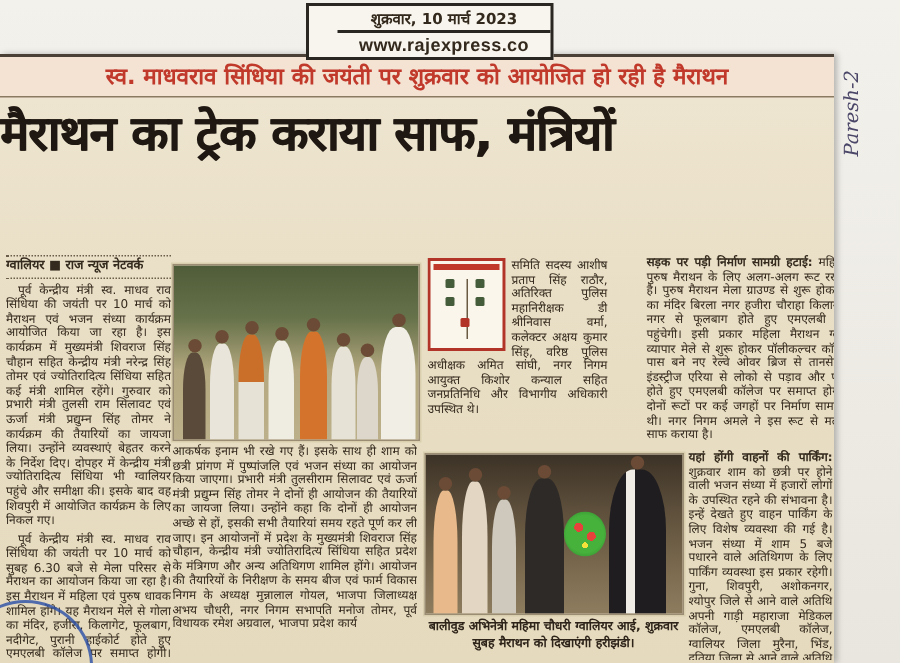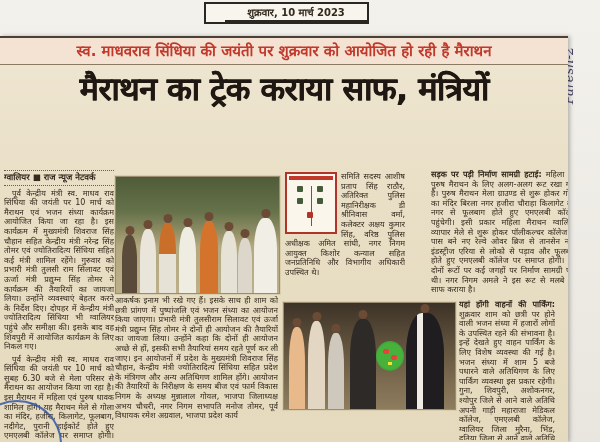--- a/index.html
+++ b/index.html
@@ -7,25 +7,25 @@
        font-family:"DejaVu Sans",sans-serif;color:#33291c;}
   .page{position:relative;width:600px;height:442px;background:linear-gradient(180deg,#f3f1ec 0%,#e9e6df 100%);}
   
   .masthead{position:absolute;left:204px;top:2px;width:142px;background:#f8f5ee;
             border:2px solid #2a2722;text-align:center;z-index:5;padding-left:19px;}
   .masthead .row1{font-size:10px;font-weight:bold;padding:1px 2px;border-bottom:2px solid #2a2722;}
   .masthead .row2{font-size:12px;font-weight:bold;letter-spacing:.3px;padding:1px 2px;font-family:"Liberation Sans",sans-serif;}
   
   .clip{position:absolute;left:0;top:36px;width:556px;height:406px;overflow:hidden;
         background:linear-gradient(180deg,#efe6d2 0%,#e9dfc6 40%,#e5dabd 100%);
-        box-shadow:2px 0 4px rgba(0,0,0,.25);padding-left:12px;}
+        box-shadow:2px 0 4px rgba(0,0,0,.25);}
   .strap{position:absolute;left:0;top:0;width:100%;height:26px;line-height:26px;
          background:#f4e3d3;border-top:2px solid #4a4036;border-bottom:1px solid #8a7a62;
          color:#c0392b;font-weight:bold;font-size:15px;text-align:center;white-space:nowrap;}
-  .headline{position:absolute;left:0;top:28px;width:100%;text-align:center;color:#1f1812;
+  .headline{position:absolute;left:0;top:28px;width:100%;color:#1f1812;
             font-weight:bold;font-size:32px;line-height:51px;letter-spacing:-.5px;
             text-shadow:.6px 0 0 #1f1812;}
   .txt{font-size:8px;line-height:9.6px;text-align:justify;overflow:hidden;position:absolute;color:#342a1d;}
   .byline{font-weight:bold;font-size:8.5px;text-align:left;border-top:1px dotted #6b5d49;
           border-bottom:1px dotted #6b5d49;padding:2px 0;margin-bottom:3px;}
   .lead{font-weight:bold;}
   p{margin:0 0 3px 0;text-indent:8px;}
   
   .photo{position:absolute;overflow:hidden;border:1px solid #9a8d74;box-shadow:0 0 0 1px #d9cfae;}
   .photo-center{left:115px;top:140px;width:163px;height:116px;
@@ -57,20 +57,21 @@
   .left-mark{position:absolute;left:1px;top:72px;font-family:"DejaVu Serif",serif;font-style:italic;
              font-size:11px;color:#55607a;}
 </style>
 </head>
 <body>
 
 <div class="page">
 
   <div class="masthead">
     <div class="row1">शुक्रवार, 10 मार्च 2023</div>
+    <div class="row2">www.rajexpress.co</div>
   </div>
 
   <div class="left-mark">ℓ</div>
   <div class="margin-note">Paresh-2</div>
 
   <div class="clip">
 
     <div class="strap">स्व. माधवराव सिंधिया की जयंती पर शुक्रवार को आयोजित हो रही है मैराथन</div>
 
     <div class="headline">
@@ -123,16 +124,17 @@
 
     <div class="photo photo-bottom">
       <div class="fig" style="left:5px;width:16px;height:82px;background:#e8b98a;"></div>
       <div class="fig" style="left:24px;width:17px;height:88px;background:#e3d7c4;"></div>
       <div class="fig" style="left:44px;width:16px;height:76px;background:#cfc9bd;"></div>
       <div class="fig" style="left:66px;width:26px;height:90px;background:#2e2a28;"></div>
       <div class="bouquet" style="left:92px;top:38px;width:28px;height:30px;"></div>
       <div class="fig" style="left:122px;width:38px;height:96px;background:linear-gradient(90deg,#1f1d20 0 30%,#efece6 30% 45%,#1f1d20 45%);"></div>
     </div>
 
+    <div class="caption">बालीवुड अभिनेत्री महिमा चौधरी ग्वालियर आई, शुक्रवार सुबह मैराथन को दिखाएंगी हरीझंडी।</div>
 
     <div class="pen-circle"></div>
   </div>
 </div>
 
 </body></html>

